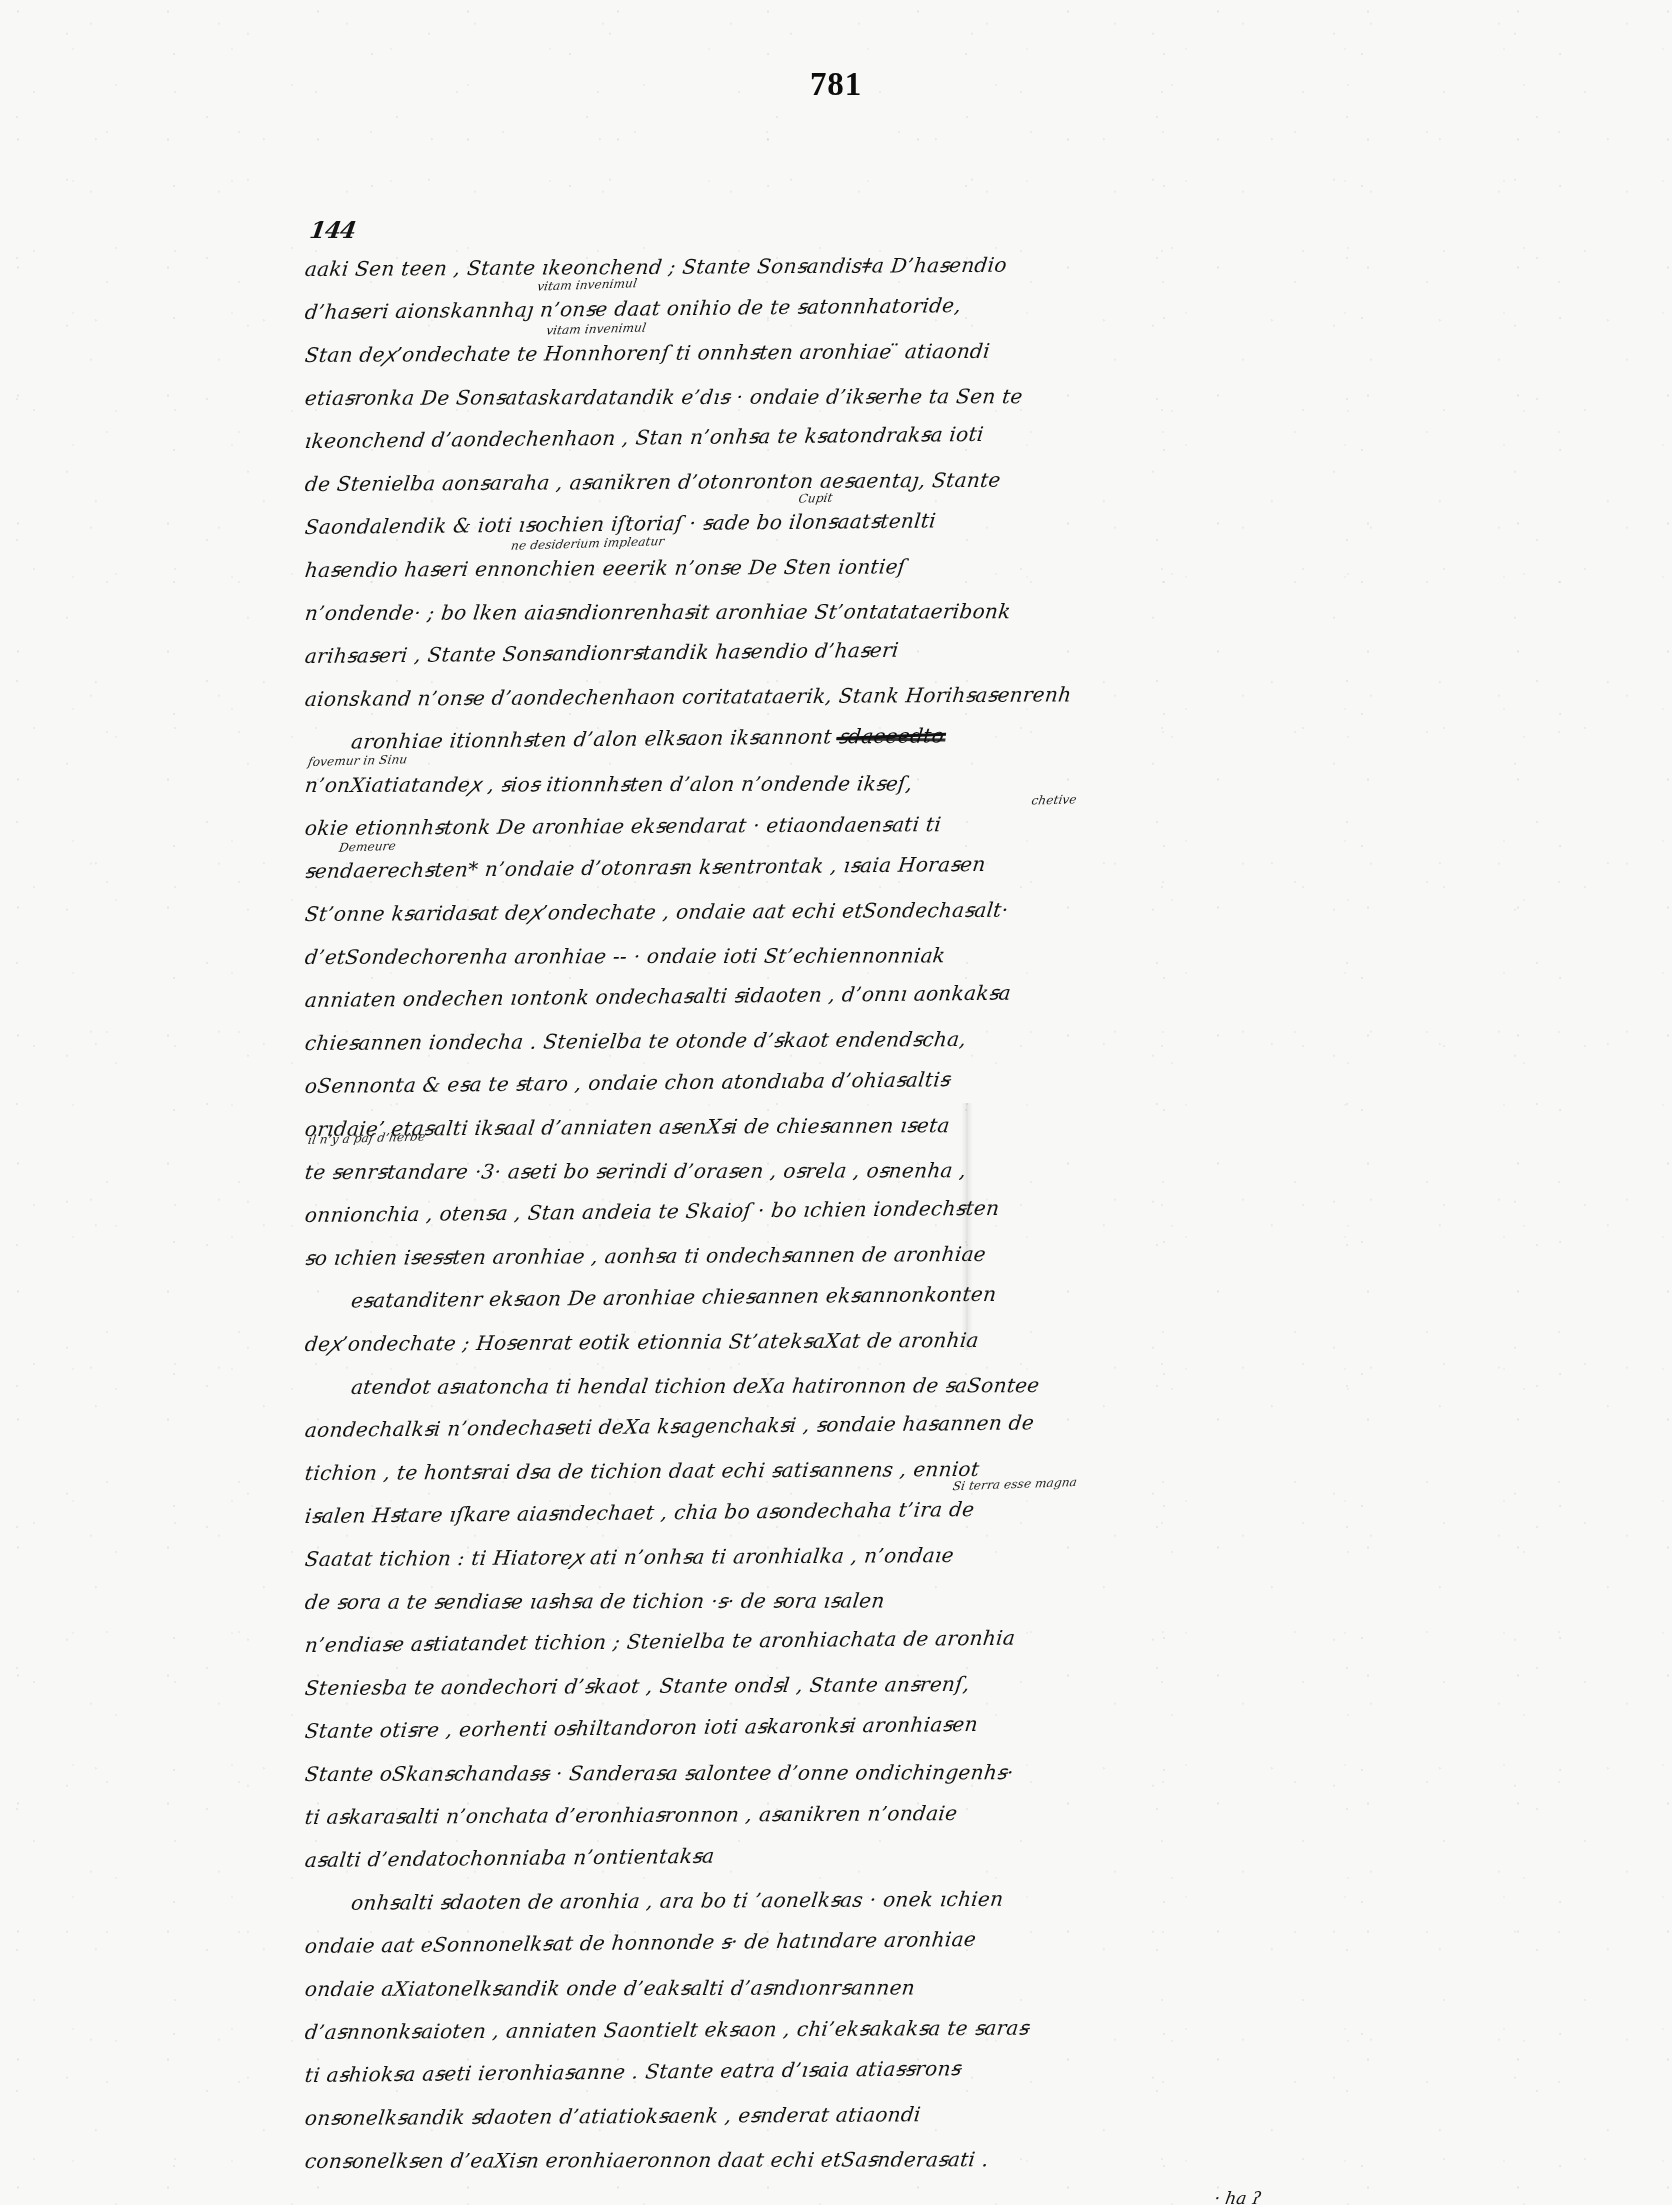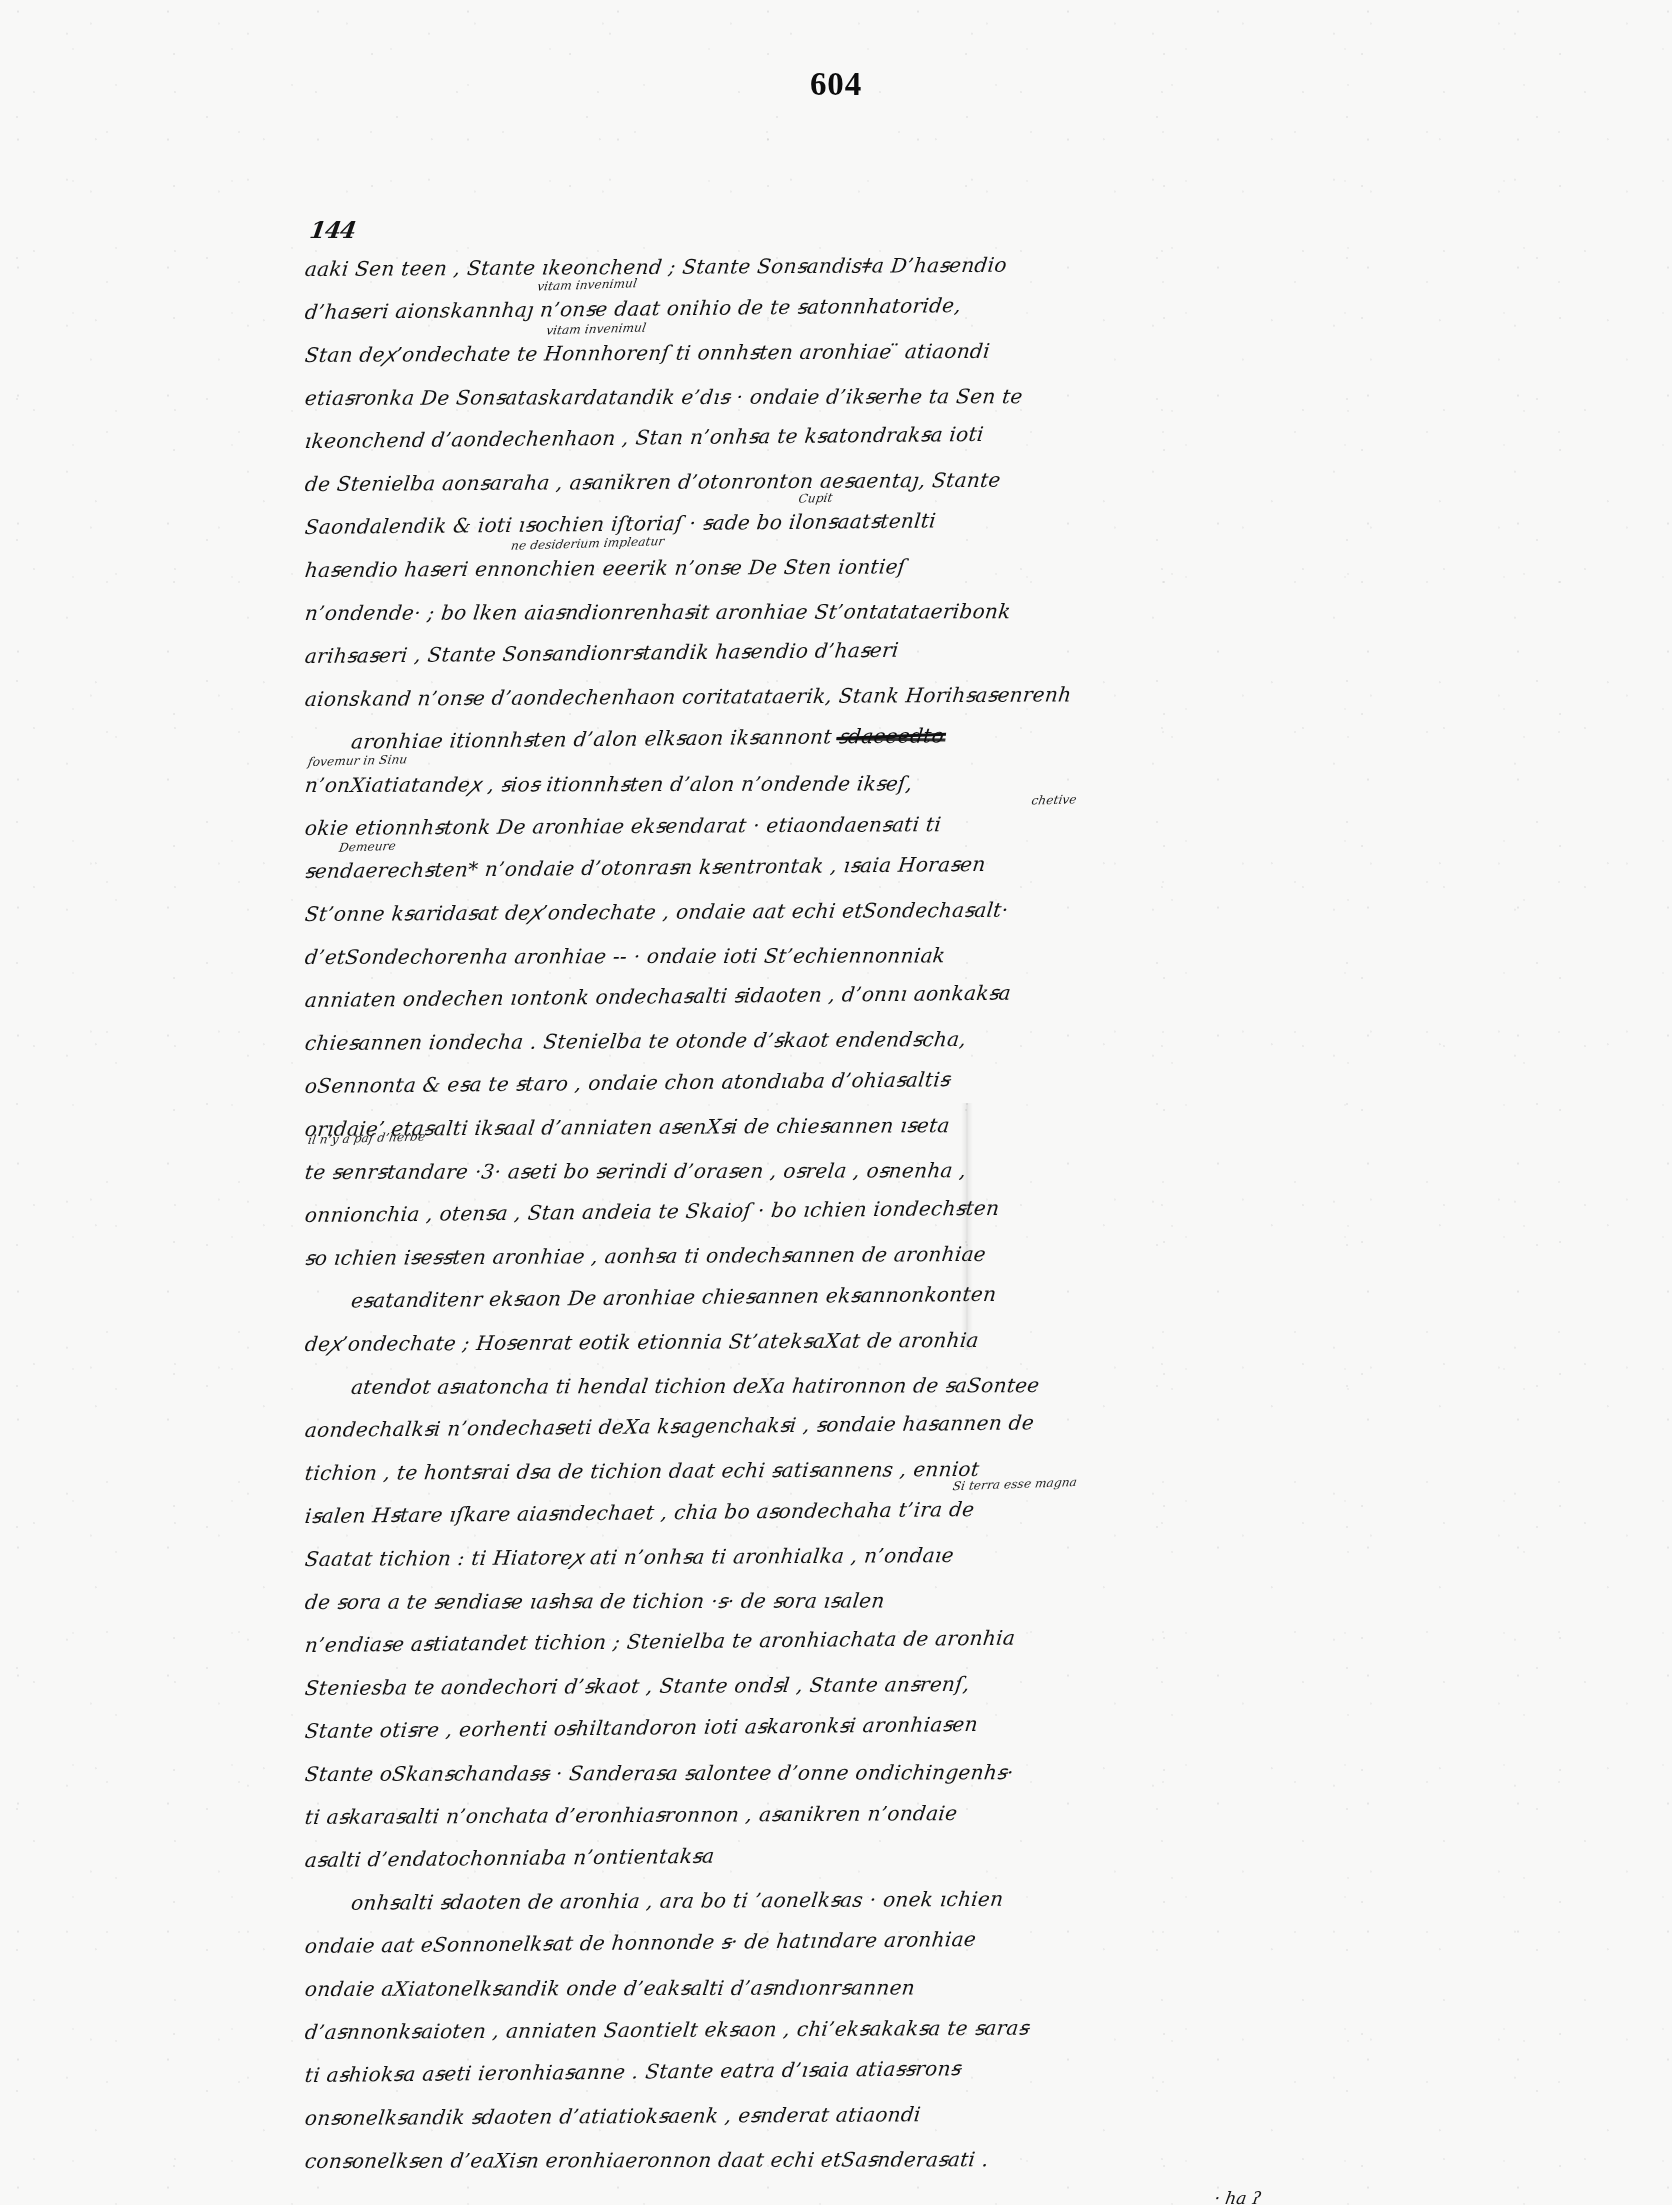--- a/index.html
+++ b/index.html
@@ -168,21 +168,21 @@
   }
 </style>
 </head>
 <body>
 
 <div class="page">
 
   <div class="paper-grain"></div>
   <div class="fold-crease"></div>
 
-  <div class="printed-page-number">604</div>
+  <div class="printed-page-number">781</div>
 
   <div class="ms-block">
 
     <div class="folio-mark">144</div>
 
     <div id="ms-lines">
         <div class="ms-line tilt-a"><span>aaki Sen teen , Stante ıkeonchend ; Stante Sonꞩandisǂa D’haꞩendio</span></div>
         <div class="ms-line tilt-b"><span>d’haꞩeri aionskannhaȷ n’onꞩe daat onihio de te ꞩatonnhatoride,</span><span class="gloss" style="left: 229px;">vitam invenimul</span></div>
         <div class="ms-line tilt-a"><span>Stan deꭗ’ondechate te Honnhorenſ ti onnhꞩten aronhiae ̈ atiaondi</span><span class="gloss" style="left: 238px;">vitam invenimul</span></div>
         <div class="ms-line tilt-c"><span>etiaꞩronka De Sonꞩataskardatandik e’dıꞩ · ondaie d’ikꞩerhe ta Sen te</span></div>

